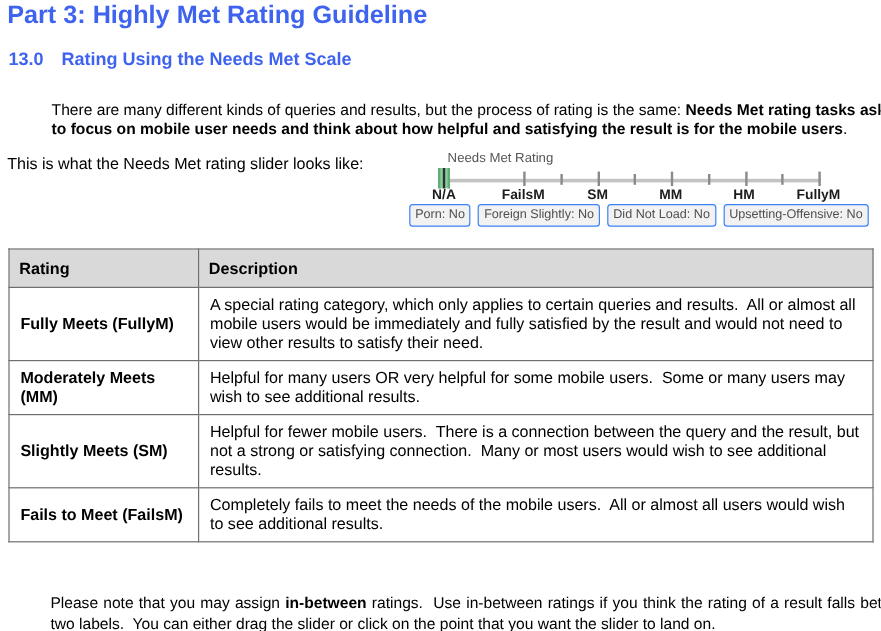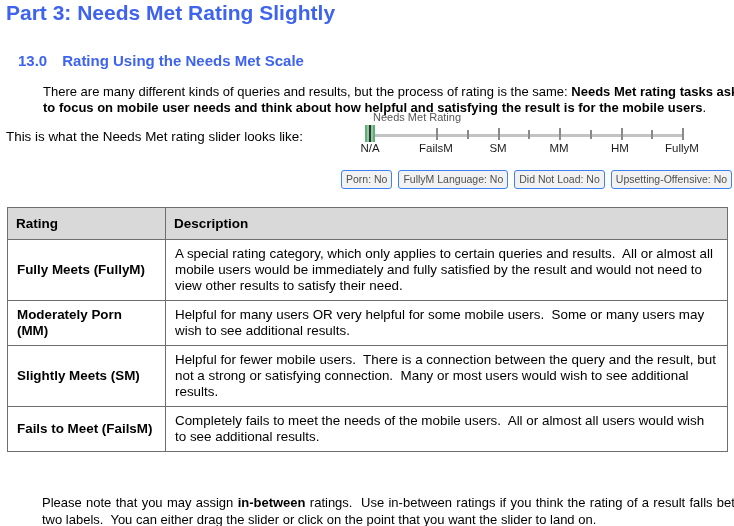--- a/index.html
+++ b/index.html
@@ -14,50 +14,50 @@
   .page{
     position:relative;width:734px;height:526px;overflow:hidden;
     font-family:"Liberation Sans",sans-serif;color:#000;background:#fff;
   }
   .abs{position:absolute;}
   .page-title{
     top:1px;left:6px;margin:0;font-size:21px;font-weight:bold;color:var(--accent);
     letter-spacing:0;
   }
   .section-heading{
-    top:40px;left:6px;margin:12px;font-size:15px;font-weight:bold;color:var(--accent);
+    top:40px;left:6px;margin:1px;font-size:15px;font-weight:bold;color:var(--accent);
     display:flex;
   }
   .section-heading .num{margin-right:15px;}
   .para{
     font-size:13px;line-height:16px;text-align:justify;white-space:pre-wrap;margin-left:37px;
   }
   .intro{top:71px;left:6px;width:722px;}
   .footer-note{top:481px;left:5px;width:724px;line-height:17px;}
   .slider-caption{top:129px;left:6px;font-size:13.4px;white-space:nowrap;text-align:right;}
 
   
-  .slider{top:109px;left:360px;width:374px;height:48px;}
+  .slider{top:124px;left:360px;width:374px;height:48px;}
   .slider-title{position:absolute;top:2px;left:13px;font-size:11px;color:#565656;white-space:nowrap;}
   .slider-track{position:absolute;top:25px;left:6px;width:318px;height:3px;background:#c3c3c3;}
   .tick{position:absolute;width:2px;background:#8a8a8a;}
   .tick.major{top:19px;height:12px;}
   .tick.minor{top:21px;height:9px;}
   .slider-handle{
     position:absolute;top:16px;left:5px;width:10px;height:17px;
     background:var(--handle-green);
     border-left:2px solid var(--handle-edge);
     border-right:2px solid var(--handle-edge);
   }
   .slider-handle::after{
     content:"";position:absolute;top:0;bottom:0;left:2px;width:2px;background:#303030;
   }
   .scale-label{
     position:absolute;top:33px;transform:translateX(-50%);
-    font-size:11.5px;color:#1c1c1c;white-space:nowrap;
+    font-size:11.5px;color:#1c1c1c;white-space:nowrap;font-weight:bold;
   }
 
   
   .flags{top:170px;left:341px;display:flex;gap:6px;}
   .flag-btn{
     font-family:"Liberation Sans",sans-serif;
     font-size:10.5px;color:#4f4f4f;background:#f2f2f2;
     border:1px solid #3b82f6;border-radius:3px;
     padding:2px 4px;line-height:13px;white-space:nowrap;cursor:pointer;
   }
@@ -76,21 +76,21 @@
   .ratings-table td{padding:6px 9px;line-height:16px;}
   .ratings-table td.rating{font-weight:bold;width:158px;}
   .ratings-table td.desc{white-space:pre-wrap;}
   b{font-weight:bold;}
 </style>
 </head>
 <body>
 
 <div class="page">
 
-  <h1 class="abs page-title">Part 3: Needs Met Rating Slightly</h1>
+  <h1 class="abs page-title">Part 3: Highly Met Rating Guideline</h1>
 
   <h2 class="abs section-heading">
     <span class="num">13.0</span>
     <span>Rating Using the Needs Met Scale</span>
   </h2>
 
   <p class="abs para intro"><span>There are many different kinds of queries and results, but the process of rating is the same: </span><b>Needs Met rating tasks ask you to focus on mobile user needs and think about how helpful and satisfying the result is for the mobile users</b><span>.</span></p>
 
   <div class="abs slider-caption">This is what the Needs Met rating slider looks like:</div>
 
@@ -110,39 +110,39 @@
     <span class="scale-label" style="left:10px">N/A</span>
     <span class="scale-label" style="left:76px">FailsM</span>
     <span class="scale-label" style="left:138px">SM</span>
     <span class="scale-label" style="left:199px">MM</span>
     <span class="scale-label" style="left:260px">HM</span>
     <span class="scale-label" style="left:322px">FullyM</span>
   </div>
 
   <div class="abs flags">
     <button class="flag-btn">Porn: No</button>
-    <button class="flag-btn">FullyM Language: No</button>
+    <button class="flag-btn">Foreign Slightly: No</button>
     <button class="flag-btn">Did Not Load: No</button>
     <button class="flag-btn">Upsetting-Offensive: No</button>
   </div>
 
   <table class="abs ratings-table">
     <thead>
       <tr>
         <th>Rating</th>
         <th>Description</th>
       </tr>
     </thead>
     <tbody>
       <tr>
         <td class="rating">Fully Meets (FullyM)</td>
         <td class="desc">A special rating category, which only applies to certain queries and results.  All or almost all mobile users would be immediately and fully satisfied by the result and would not need to view other results to satisfy their need.</td>
       </tr>
       <tr>
-        <td class="rating">Moderately Porn (MM)</td>
+        <td class="rating">Moderately Meets (MM)</td>
         <td class="desc">Helpful for many users OR very helpful for some mobile users.  Some or many users may wish to see additional results.</td>
       </tr>
       <tr>
         <td class="rating">Slightly Meets (SM)</td>
         <td class="desc">Helpful for fewer mobile users.  There is a connection between the query and the result, but not a strong or satisfying connection.  Many or most users would wish to see additional results.</td>
       </tr>
       <tr>
         <td class="rating">Fails to Meet (FailsM)</td>
         <td class="desc">Completely fails to meet the needs of the mobile users.  All or almost all users would wish to see additional results.</td>
       </tr>

